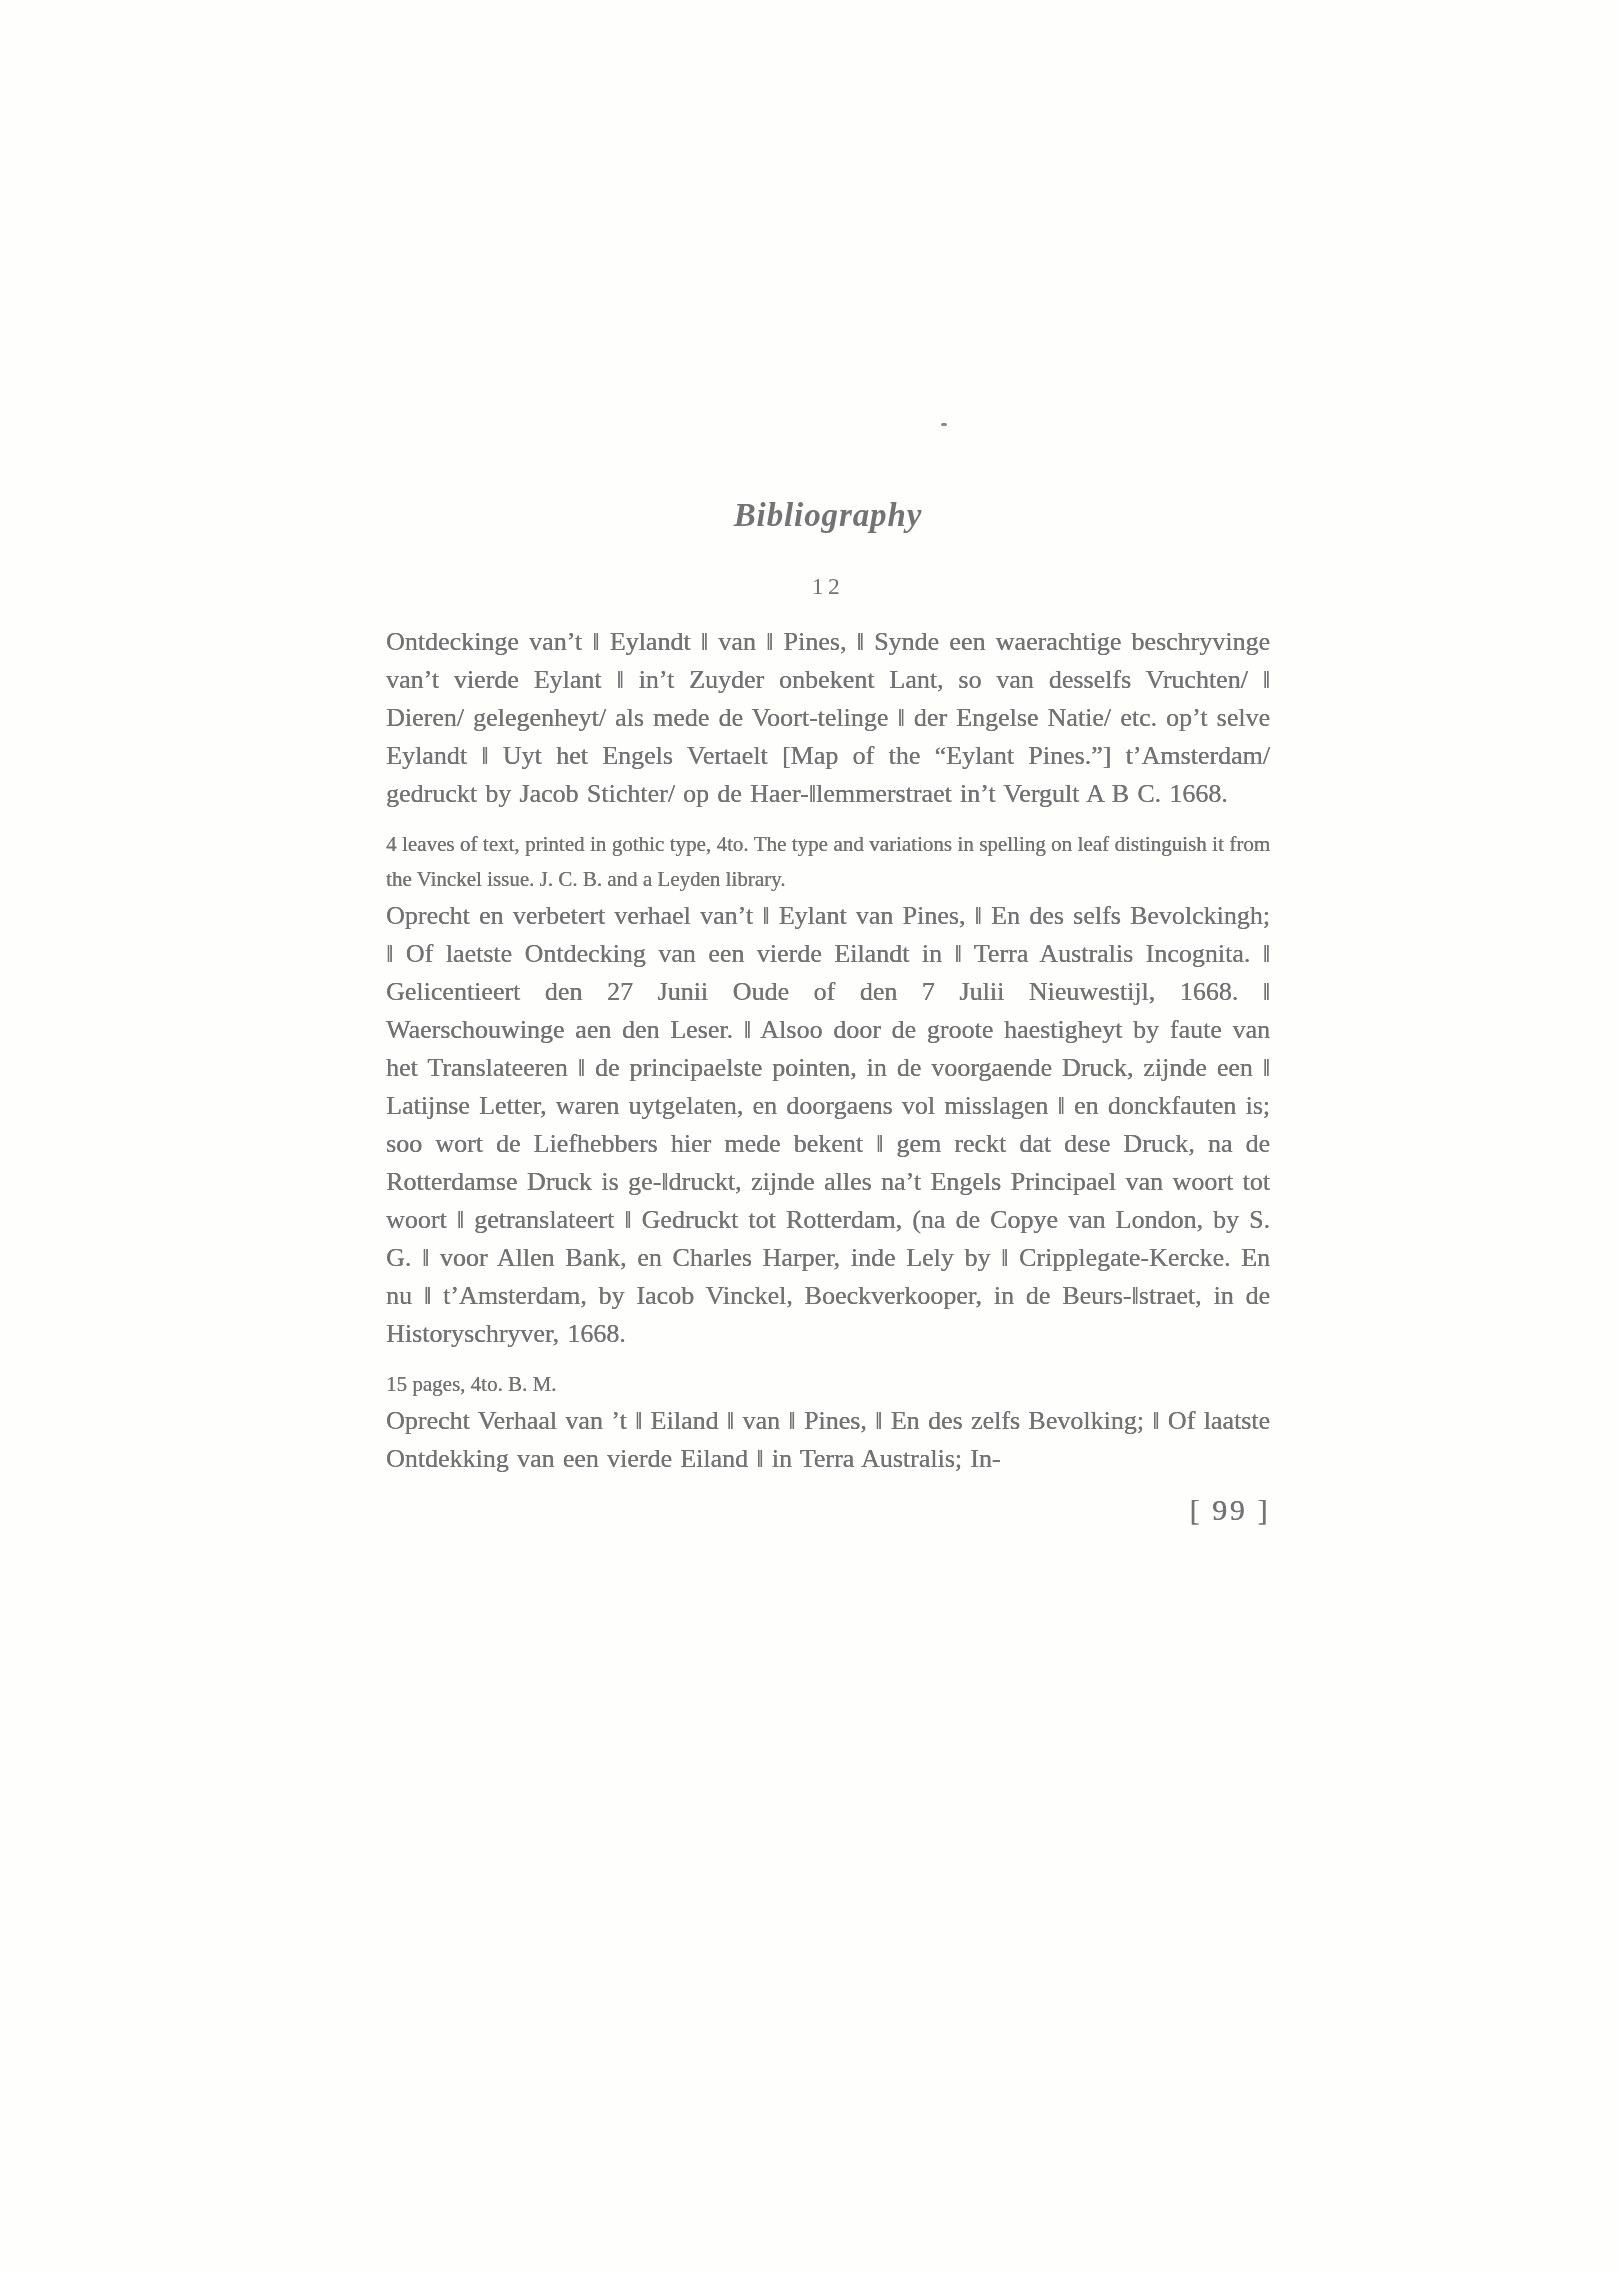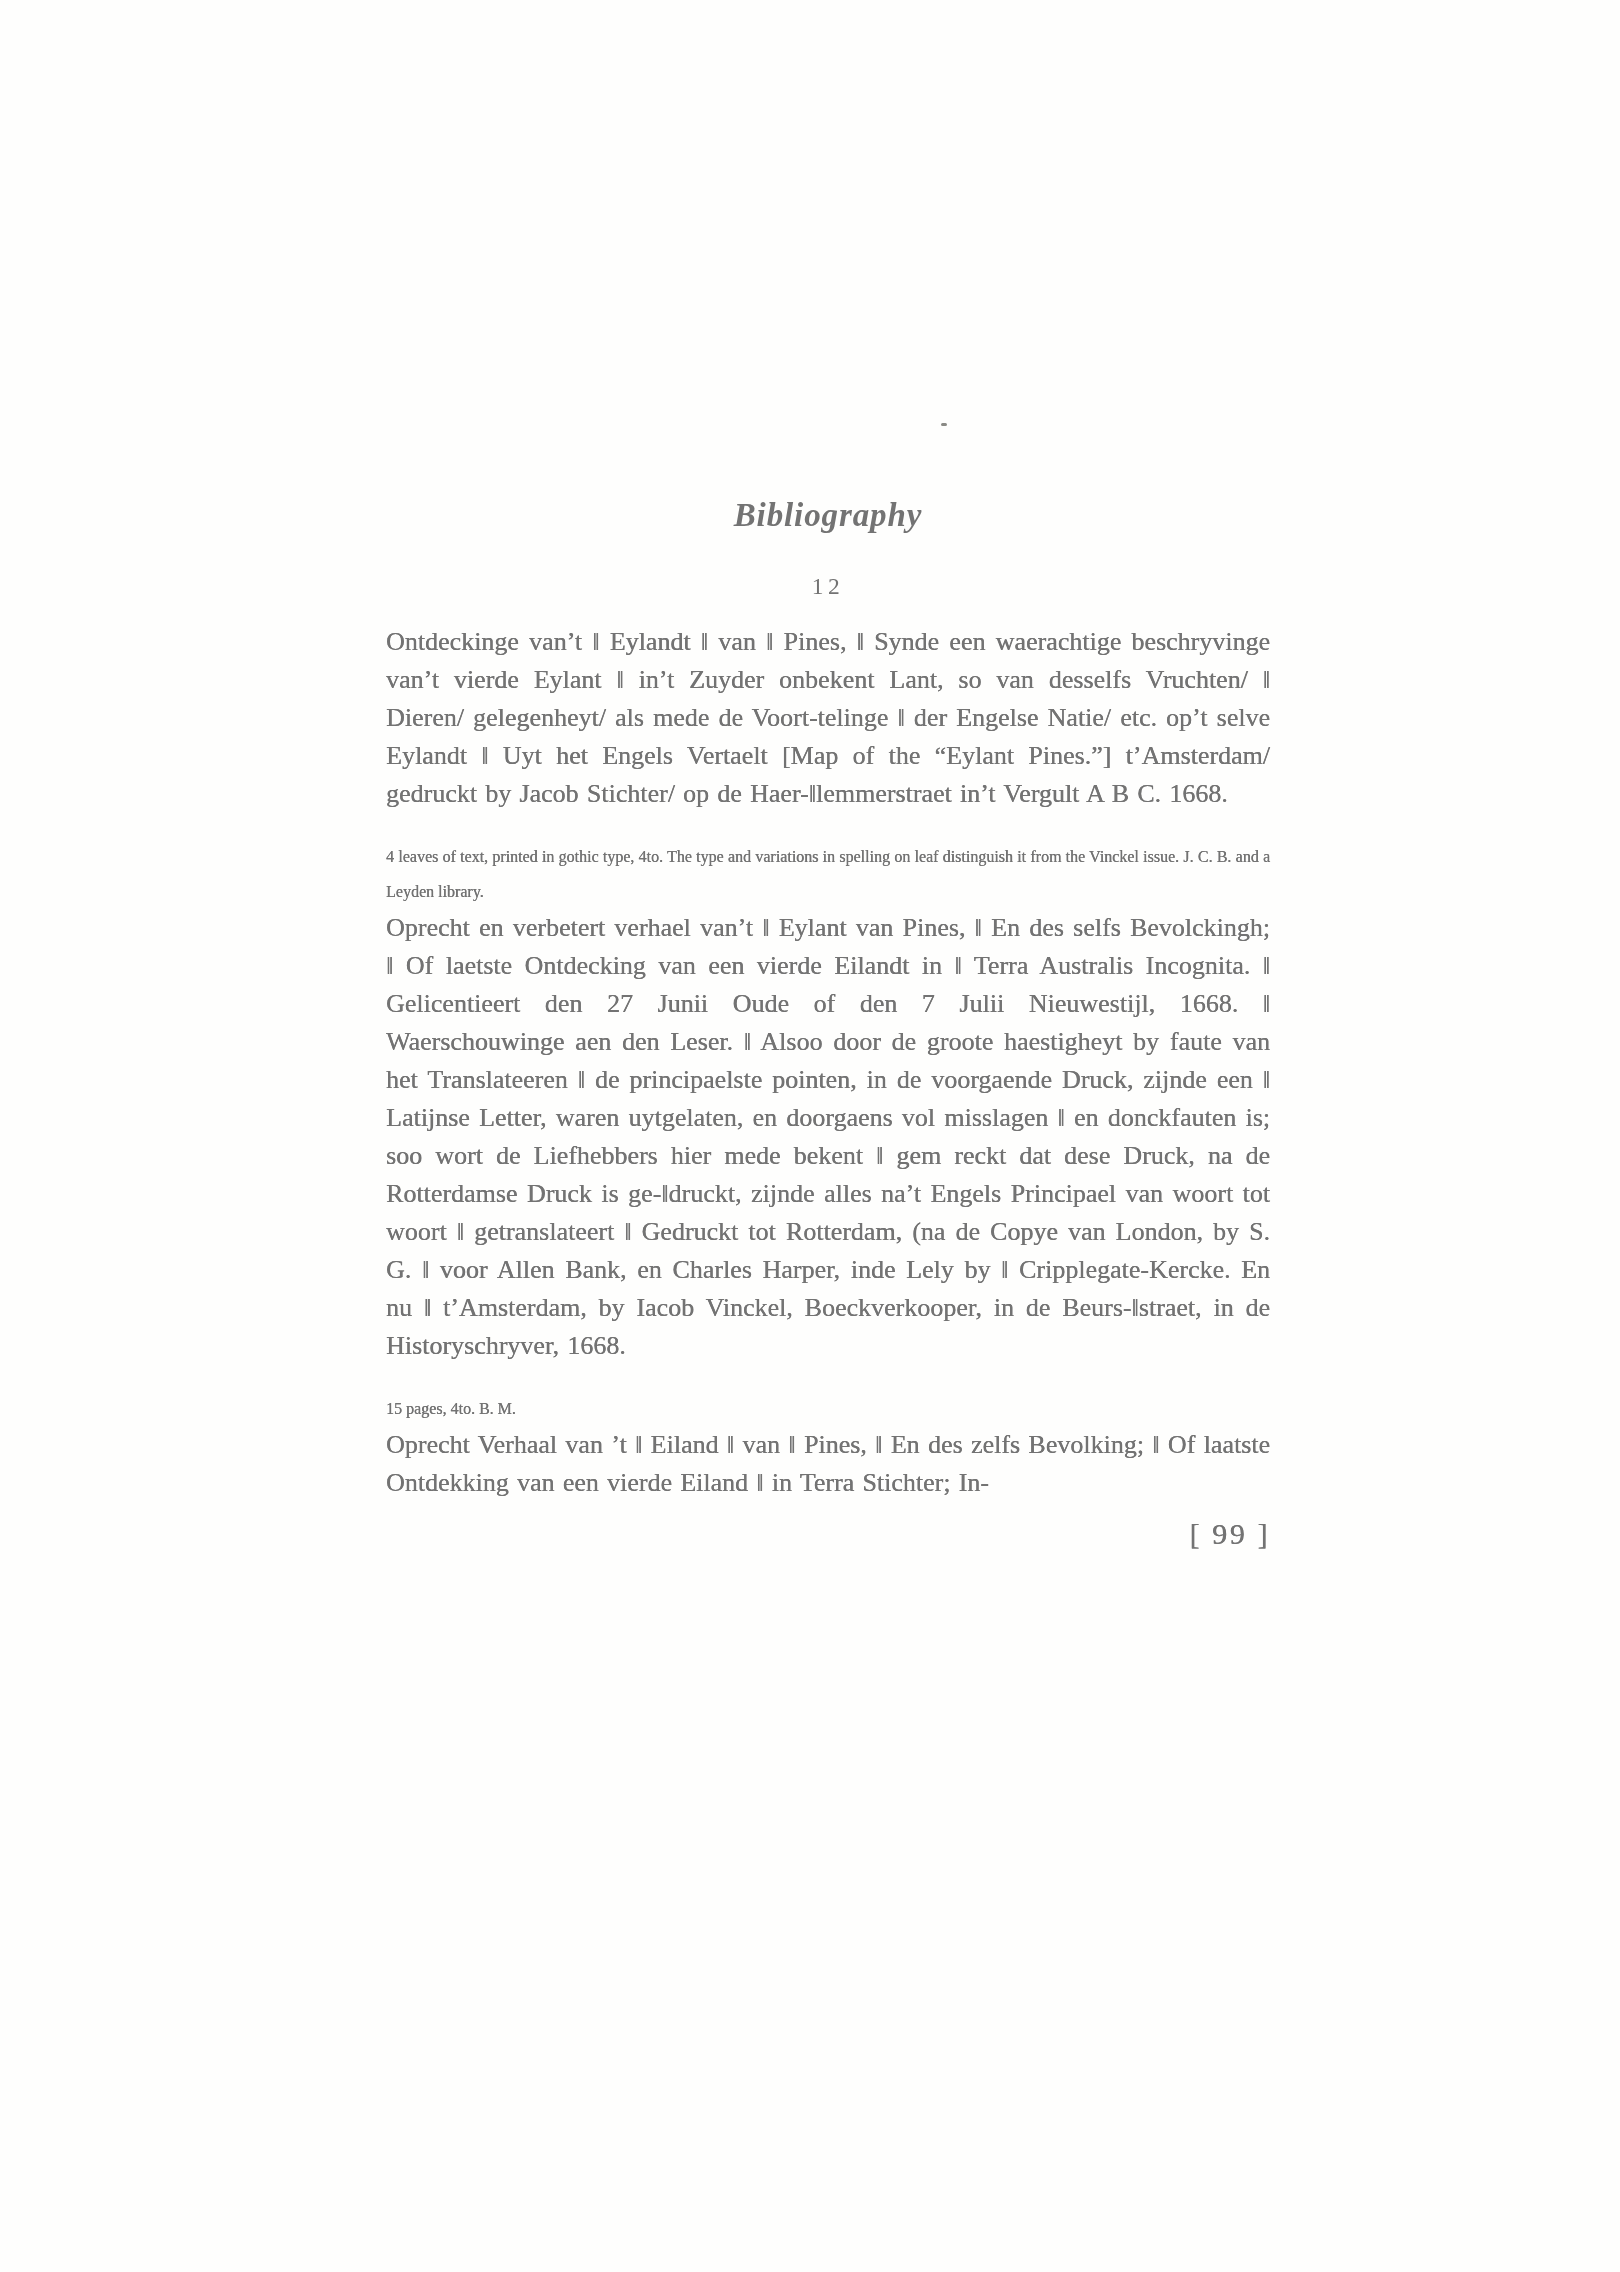--- a/index.html
+++ b/index.html
@@ -52,22 +52,22 @@
   }
   .entry-body {
     margin: 0;
     font-size: 26px;
     line-height: 38px;
     text-align: justify;
     word-spacing: 1.7px;
     text-shadow: 0.3px 0 0 currentColor;
   }
   .entry-note {
-    margin: 26px 0 0 0;
-    font-size: 16px;
+    margin: 14px 0 0 0;
+    font-size: 21px;
     line-height: 35px;
     text-align: justify;
     text-shadow: 0.3px 0 0 currentColor;
   }
   .page-number {
     margin-top: 14px;
     text-align: right;
     font-size: 30px;
     line-height: 35px;
     letter-spacing: 2.6px;
@@ -90,20 +90,20 @@
       <p class="entry-body">Ontdeckinge van’t ‖ Eylandt ‖ van ‖ Pines, ‖ Synde een waerachtige beschryvinge van’t vierde Eylant ‖ in’t Zuyder onbekent Lant, so van desselfs Vruchten/ ‖ Dieren/ gelegenheyt/ als mede de Voort-telinge ‖ der Engelse Natie/ etc. op’t selve Eylandt ‖ Uyt het Engels Vertaelt [Map of the “Eylant Pines.”] t’Amsterdam/ gedruckt by Jacob Stichter/ op de Haer-‖lemmerstraet in’t Vergult A B C. 1668.</p>
       <p class="entry-note">4 leaves of text, printed in gothic type, 4to. The type and variations in spelling on leaf distinguish it from the Vinckel issue. J. C. B. and a Leyden library.</p>
     </section>
 
     <section class="entry">
       <p class="entry-body">Oprecht en verbetert verhael van’t ‖ Eylant van Pines, ‖ En des selfs Bevolckingh; ‖ Of laetste Ontdecking van een vierde Eilandt in ‖ Terra Australis Incognita. ‖ Gelicentieert den 27 Junii Oude of den 7 Julii Nieuwestijl, 1668. ‖ Waerschouwinge aen den Leser. ‖ Alsoo door de groote haestigheyt by faute van het Translateeren ‖ de principaelste pointen, in de voorgaende Druck, zijnde een ‖ Latijnse Letter, waren uytgelaten, en doorgaens vol misslagen ‖ en donckfauten is; soo wort de Liefhebbers hier mede bekent ‖ gem reckt dat dese Druck, na de Rotterdamse Druck is ge-‖druckt, zijnde alles na’t Engels Principael van woort tot woort ‖ getranslateert ‖ Gedruckt tot Rotterdam, (na de Copye van London, by S. G. ‖ voor Allen Bank, en Charles Harper, inde Lely by ‖ Cripplegate-Kercke. En nu ‖ t’Amsterdam, by Iacob Vinckel, Boeckverkooper, in de Beurs-‖straet, in de Historyschryver, 1668.</p>
       <p class="entry-note">15 pages, 4to. B. M.</p>
     </section>
 
     <section class="entry">
-      <p class="entry-body">Oprecht Verhaal van ’t ‖ Eiland ‖ van ‖ Pines, ‖ En des zelfs Bevolking; ‖ Of laatste Ontdekking van een vierde Eiland ‖ in Terra Stichter; In-</p>
+      <p class="entry-body">Oprecht Verhaal van ’t ‖ Eiland ‖ van ‖ Pines, ‖ En des zelfs Bevolking; ‖ Of laatste Ontdekking van een vierde Eiland ‖ in Terra Australis; In-</p>
     </section>
 
     <div class="page-number">[ 99 ]</div>
 
   </main>
 </div>
 
 
 </body></html>

